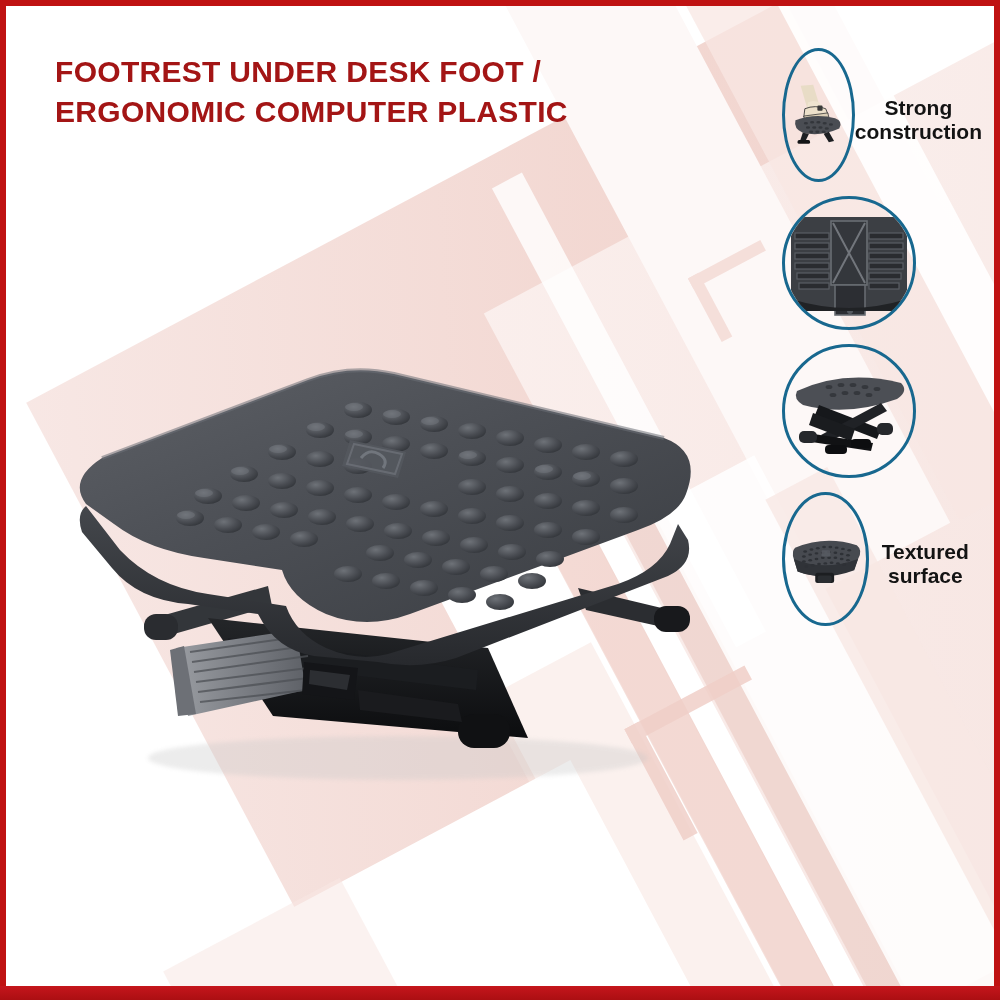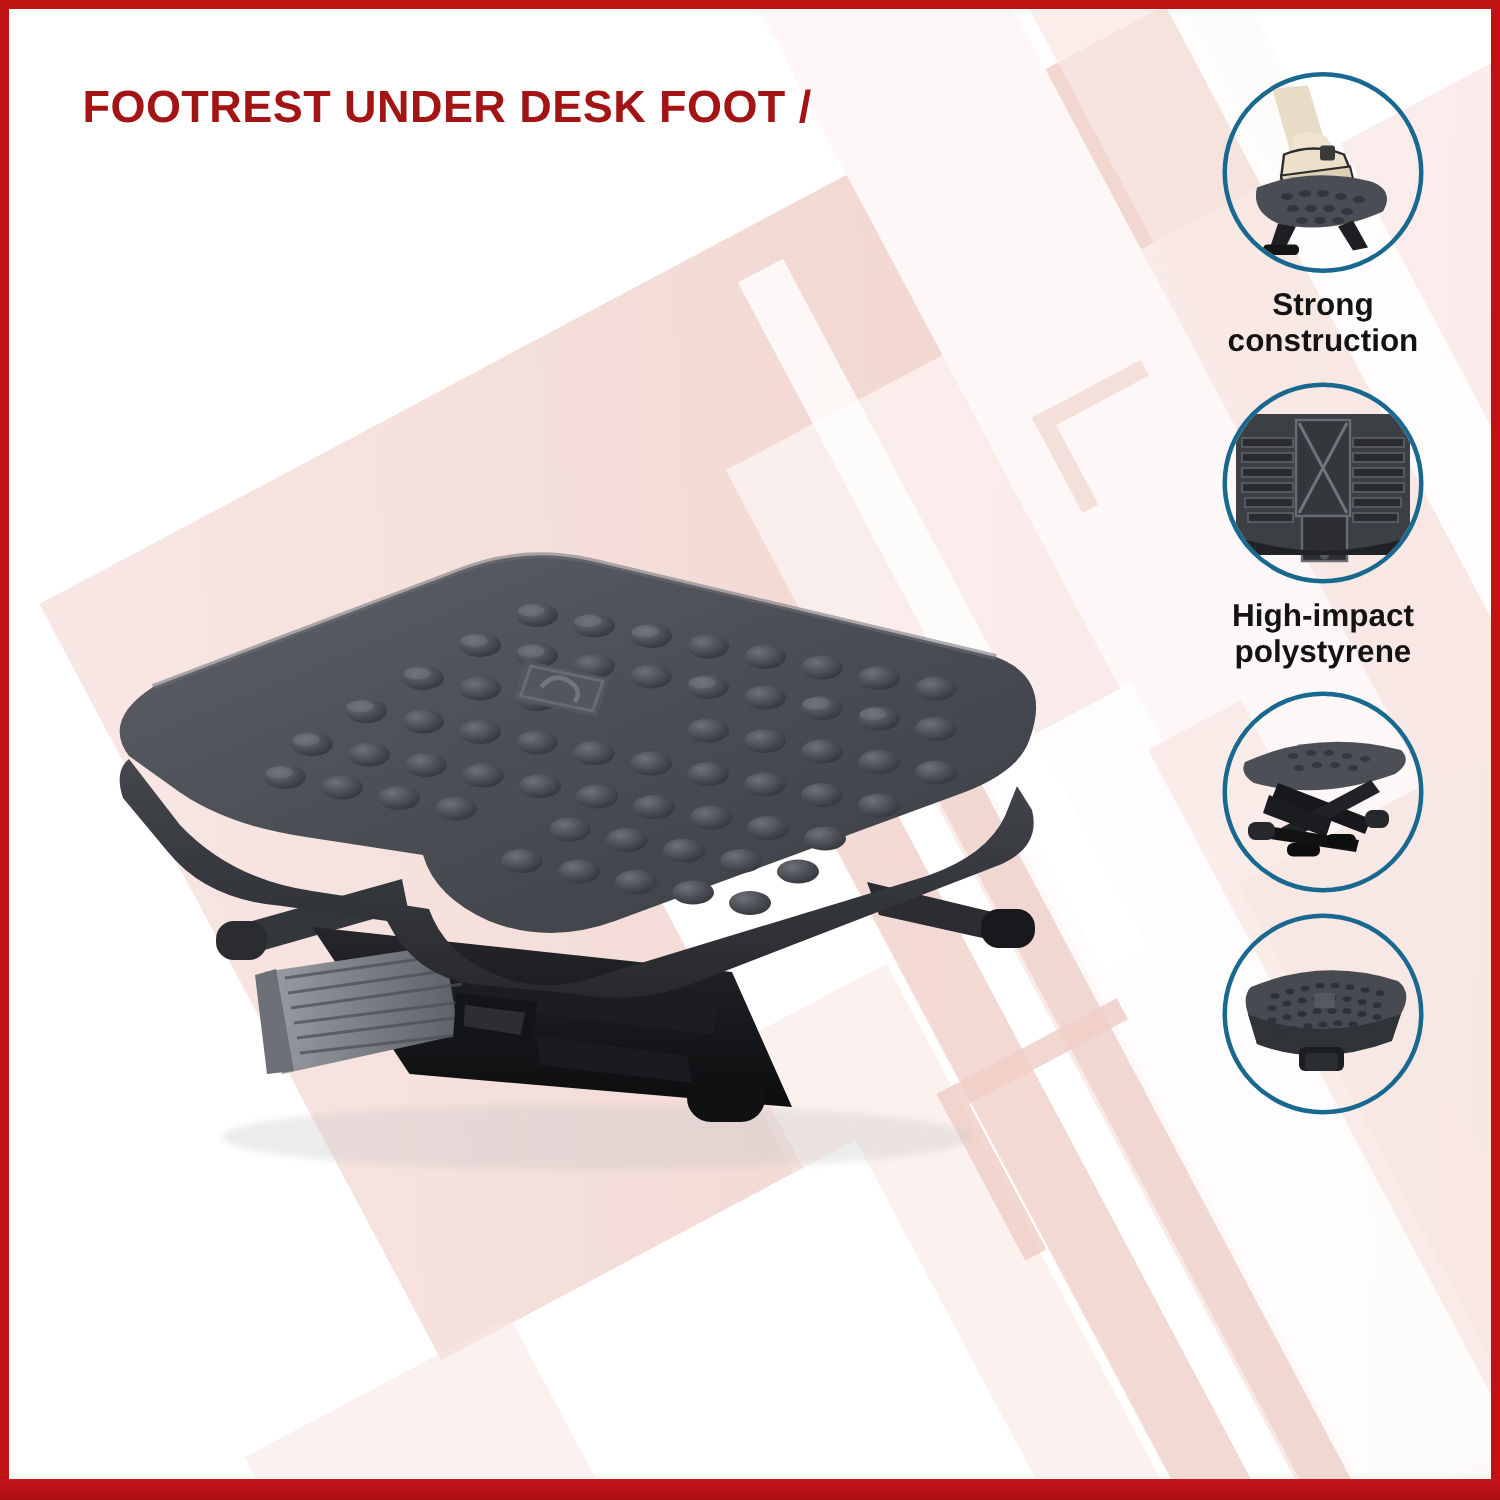--- a/index.html
+++ b/index.html
@@ -91,21 +91,21 @@
     right:18px;top:48px;
     width:200px;
     z-index:25;
     display:flex;
     flex-direction:column;
     align-items:center;
   }
   .feature{
     width:200px;
     display:flex;
-    flex-direction:column;
+    flex-direction:row;
     align-items:center;
     margin-bottom:14px;
   }
   .fcircle{
     width:128px;height:128px;
     border-radius:50%;
     border:3px solid #18688f;
     background:transparent;
     position:relative;
     overflow:hidden;
@@ -157,20 +157,21 @@
 
     <div class="chev" style="left:646px;top:690px;width:120px;height:110px;"></div>
     <div class="chev" style="left:700px;top:255px;width:70px;height:60px;border-width:12px;opacity:.6;"></div>
 
     <div class="bar white" style="left:330px;top:820px;width:360px;height:420px;"></div>
     <div class="bar pinkB" style="left:250px;top:900px;width:200px;height:420px;opacity:.55;"></div>
   </div>
 
   <div class="title">
     <span class="ln">FOOTREST UNDER DESK FOOT /</span>
+    <span class="ln">ERGONOMIC COMPUTER PLASTIC</span>
   </div>
 
   <div class="product">
     <svg class="prod-svg" viewBox="0 0 660 470" xmlns="http://www.w3.org/2000/svg">
       <defs>
         <linearGradient id="topG" x1="0" y1="0" x2="1" y2="1">
           <stop offset="0%" stop-color="#5d6066"></stop>
           <stop offset="45%" stop-color="#4c4f55"></stop>
           <stop offset="100%" stop-color="#3a3d42"></stop>
         </linearGradient>
@@ -415,24 +416,20 @@
               <rect x="84" y="84" width="30" height="6"></rect>
           </g>
 
           <rect x="46" y="22" width="36" height="64" fill="#34373c" stroke="#6a6e74" stroke-width="1.6"></rect>
           <path d="M48 24 L80 84 M80 24 L48 84" stroke="#72767c" stroke-width="2" fill="none"></path>
           <rect x="50" y="86" width="30" height="30" fill="#2c2e33" stroke="#676b71" stroke-width="1.6"></rect>
           <circle cx="65" cy="112" r="3" fill="#555a60"></circle>
 
           <path d="M6 100 Q64 118 122 100 L122 112 L6 112 Z" fill="#202225"></path>
         </svg>
-      </div>
-      <div class="flabel">
-        <span>High-impact</span><br>
-        <span>polystyrene</span>
       </div>
     </div>
 
     <div class="feature">
       <div class="fcircle">
         <svg viewBox="0 0 128 128" width="128" height="128">
 
           <path d="M12 44 Q60 22 116 36 Q124 44 112 52 Q62 70 18 58 Q8 52 12 44 Z" fill="#4c4f55"></path>
           <g fill="#35383d">
             <ellipse cx="44" cy="40" rx="3.4" ry="2"></ellipse>
@@ -499,20 +496,24 @@
               <ellipse cx="84" cy="71" rx="3" ry="1.9"></ellipse>
             <ellipse cx="94" cy="73" rx="3" ry="1.9"></ellipse>
           </g>
 
           <rect x="58" y="50" width="14" height="10" rx="2" fill="#585c63" opacity=".85"></rect>
 
           <rect x="48" y="86" width="30" height="16" rx="4" fill="#1c1e21"></rect>
           <rect x="52" y="90" width="22" height="12" rx="3" fill="#2a2d31"></rect>
         </svg>
       </div>
+      <div class="flabel">
+        <span>Textured</span><br>
+        <span>surface</span>
+      </div>
     </div>
   </div>
 
   <div class="frame-top"></div>
   <div class="frame-left"></div>
   <div class="frame-right"></div>
   <div class="frame-bottom"></div>
 
 </div>
 

